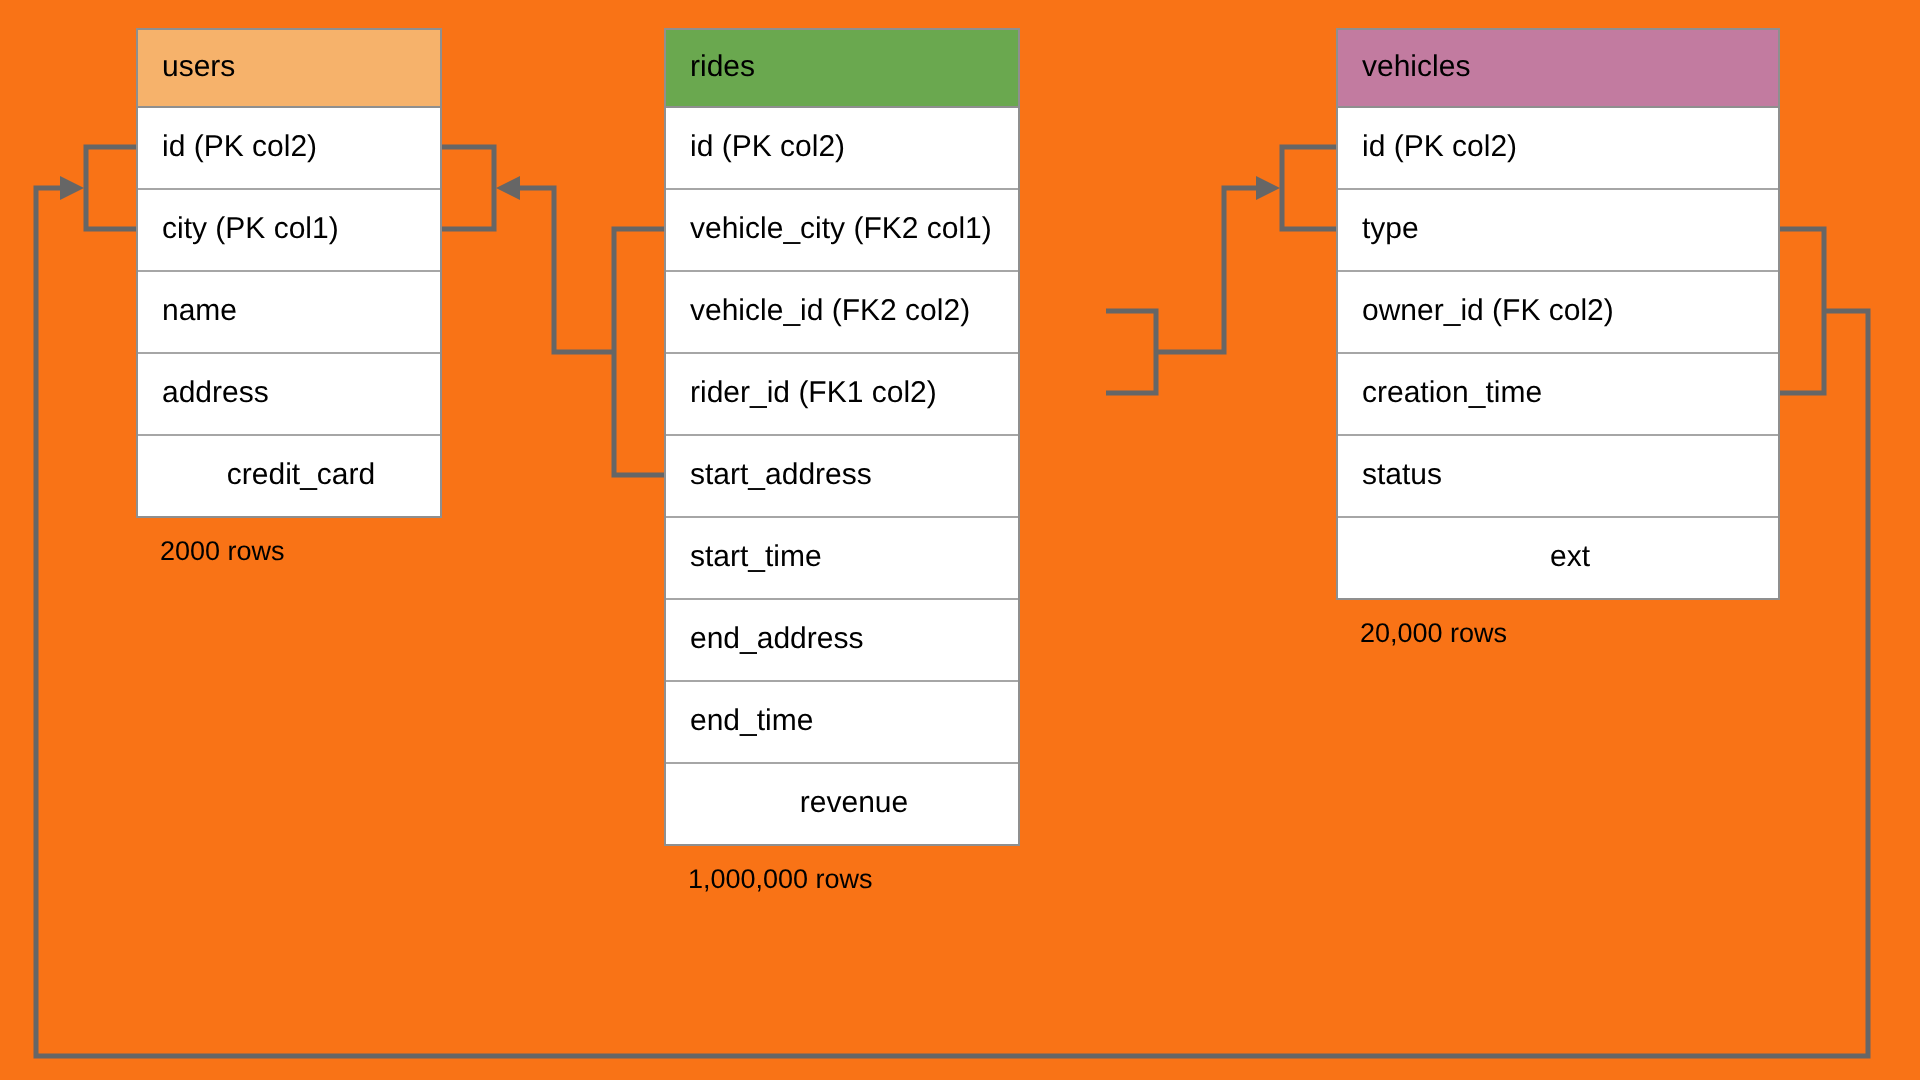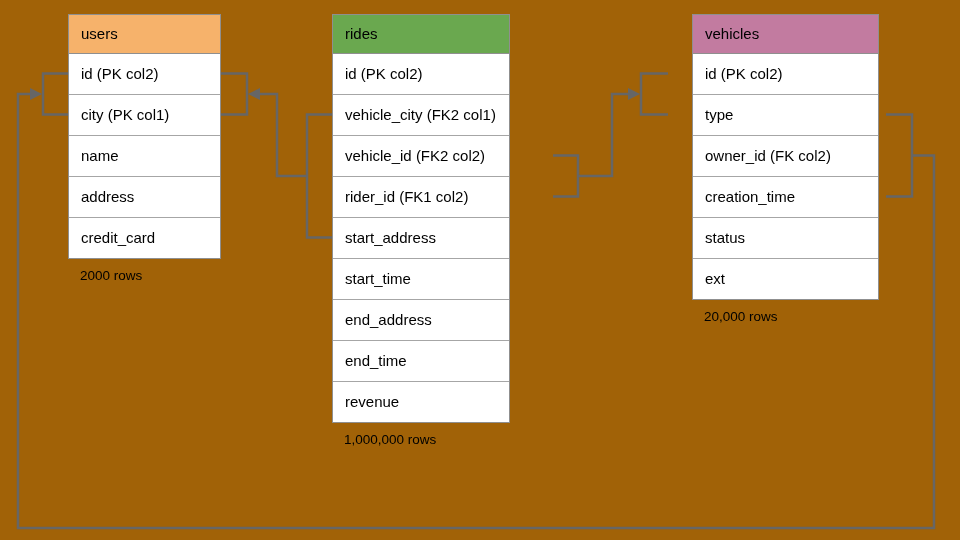--- a/index.html
+++ b/index.html
@@ -5,21 +5,21 @@
   html, body {
     margin: 0;
     padding: 0;
     background: #ffffff;
     font-family: "Liberation Sans", sans-serif;
   }
   #canvas {
     position: relative;
     width: 960px;
     height: 540px;
-    background: #a16207;
+    background: #f97316;
     overflow: hidden;
   }
   #connector-layer {
     position: absolute;
     left: 0; top: 0;
     width: 960px; height: 540px;
     pointer-events: none;
   }
   .tbl-wrap {
     position: absolute;
@@ -44,20 +44,21 @@
     padding-left: 12px;
     font-size: 15px;
     color: #000000;
     border-bottom: 1px solid #a6a6a6;
     background: #ffffff;
     white-space: nowrap;
     overflow: hidden;
   }
   .t-row:last-child {
     border-bottom: none;
+    text-align: center;
   }
   .t-footer {
     margin-top: 9px;
     padding-left: 12px;
     font-size: 13.5px;
     color: #000000;
     white-space: nowrap;
   }
 </style>
 </head>
@@ -112,21 +113,21 @@
           <div class="t-row">start_address</div>
           <div class="t-row">start_time</div>
           <div class="t-row">end_address</div>
           <div class="t-row">end_time</div>
           <div class="t-row">revenue</div>
         </div>
     </div>
     <div class="t-footer">1,000,000 rows</div>
   </div>
 
-  <div class="tbl-wrap" style="left:668px; top:14px; width:187px;margin-left:24px;">
+  <div class="tbl-wrap" style="left:668px; top:14px; width:222px;">
     <div class="tbl">
       <div class="t-header" style="background: rgb(194, 123, 160);">vehicles</div>
       <div class="t-rows">
           <div class="t-row">id (PK col2)</div>
           <div class="t-row">type</div>
           <div class="t-row">owner_id (FK col2)</div>
           <div class="t-row">creation_time</div>
           <div class="t-row">status</div>
           <div class="t-row">ext</div>
         </div>

